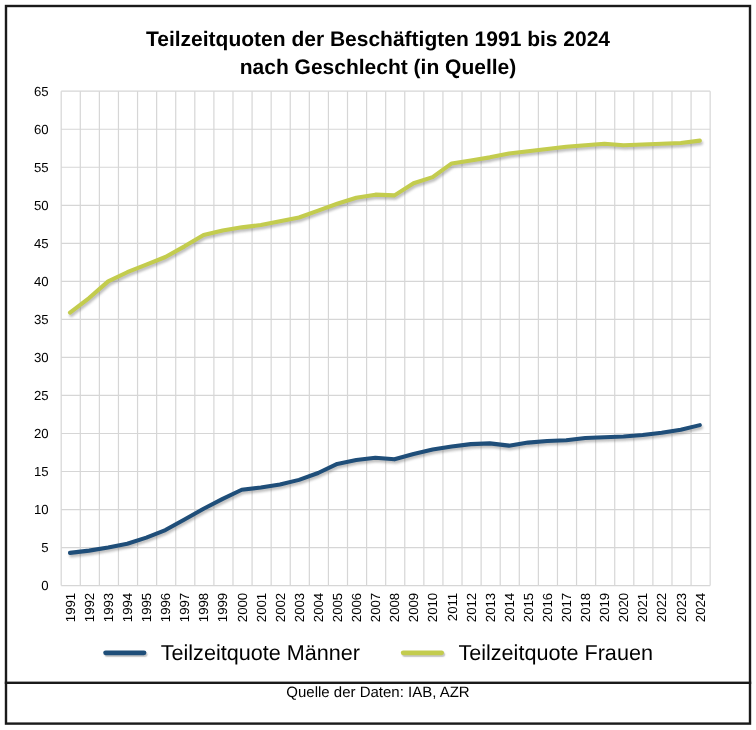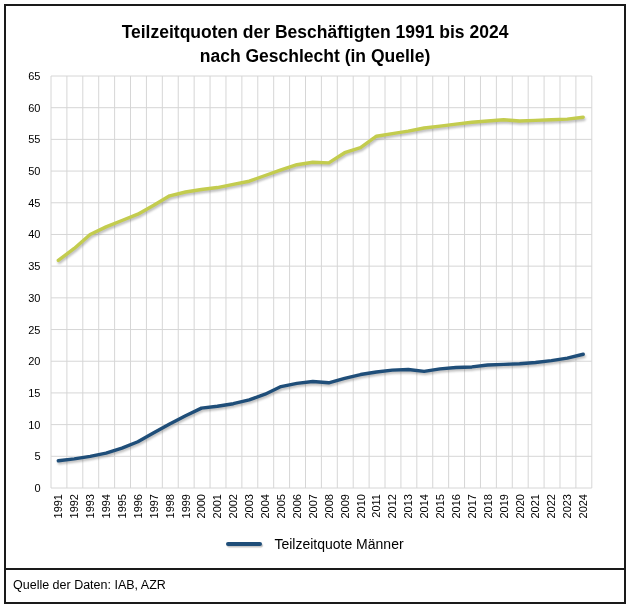--- a/index.html
+++ b/index.html
@@ -22,26 +22,26 @@
   }
   .legend{
     position:absolute;left:0;top:534px;width:630px;height:20px;
     display:flex;justify-content:center;align-items:center;gap:34px;
   }
   .legend-item{display:flex;align-items:center;gap:12px;}
   .legend-swatch{
     display:inline-block;width:36px;height:4.5px;border-radius:2px;
     box-shadow:1px 1.5px 1px rgba(110,110,110,0.4);
   }
-  .legend-label{font-size:14px;}
+  .legend-label{font-size:18px;}
   .footer{
     position:absolute;left:4px;right:4px;top:568px;height:32px;
     border-top:2px solid #1a1a1a;
     display:flex;justify-content:space-between;align-items:center;
-    padding:0 9px;box-sizing:border-box;font-size:12.5px;
+    padding:0 9px;box-sizing:border-box;font-size:12.5px;flex-direction:column;
   }
 </style>
 </head>
 <body>
 
 <div class="frame"></div>
 
 <div class="chart-title">
   <div>Teilzeitquoten der Beschäftigten 1991 bis 2024</div>
   <div>nach Geschlecht (in Quelle)</div>
@@ -147,17 +147,21 @@
     <text x="587.2108235294118" y="494" text-anchor="end" font-size="11" fill="#000" transform="rotate(-90 587.2108235294118 494)">2024</text>
     <polyline points="58.31670588235294,460.7446153846154 74.22258823529411,458.8430769230769 90.12847058823529,456.3076923076923 106.03435294117646,453.13846153846157 121.94023529411764,448.0676923076923 137.8461176470588,441.72923076923075 153.752,432.85538461538465 169.65788235294116,423.98153846153843 185.56376470588236,415.7415384615384 201.46964705882354,408.1353846153846 217.37552941176472,406.2338461538461 233.2814117647059,403.6984615384615 249.18729411764704,399.8953846153846 265.0931764705882,394.1907692307692 280.99905882352937,386.5846153846154 296.9049411764706,383.4153846153846 312.8108235294118,381.51384615384615 328.7167058823529,382.78153846153845 344.62258823529413,378.3446153846154 360.5284705882353,374.5415384615385 376.4343529411764,372.00615384615384 392.34023529411763,370.1046153846154 408.2461176470588,369.47076923076924 424.152,371.3723076923077 440.05788235294114,368.8369230769231 455.96376470588234,367.5692307692308 471.8696470588235,366.9353846153846 487.7755294117647,365.0338461538462 503.68141176470584,364.4 519.587294117647,363.7661538461538 535.4931764705882,362.4984615384615 551.3990588235295,360.5969230769231 567.3049411764706,358.0615384615385 583.2108235294118,354.2584615384615" stroke="#1f4e79" stroke-width="3.4" class="series-line"></polyline>
     <polyline points="58.31670588235294,260.4492307692308 74.22258823529411,248.40615384615387 90.12847058823529,234.46153846153845 106.03435294117646,226.8553846153846 121.94023529411764,220.51692307692304 137.8461176470588,214.17846153846153 153.752,205.30461538461537 169.65788235294116,195.79692307692306 185.56376470588236,191.9938461538461 201.46964705882354,189.4584615384615 217.37552941176472,187.5569230769231 233.2814117647059,184.3876923076923 249.18729411764704,181.21846153846155 265.0931764705882,175.5138461538462 280.99905882352937,169.80923076923074 296.9049411764706,164.73846153846154 312.8108235294118,162.20307692307694 328.7167058823529,162.83692307692309 344.62258823529413,152.69538461538463 360.5284705882353,147.62461538461537 376.4343529411764,136.2153846153846 392.34023529411763,133.68 408.2461176470588,131.1446153846154 424.152,127.97538461538466 440.05788235294114,126.07384615384615 455.96376470588234,124.1723076923077 471.8696470588235,122.27076923076919 487.7755294117647,121.00307692307695 503.68141176470584,119.73538461538459 519.587294117647,121.00307692307695 535.4931764705882,120.3692307692308 551.3990588235295,119.73538461538459 567.3049411764706,119.10153846153844 583.2108235294118,117.19999999999999" stroke="#c3cc4e" stroke-width="3.4" class="series-line"></polyline>
   </svg>
 
 <div class="legend">
   <div class="legend-item">
     <span class="legend-swatch" style="background: rgb(31, 78, 121);"></span>
     <span class="legend-label">Teilzeitquote Männer</span>
   </div>
+  <div class="legend-item">
+    <span class="legend-swatch" style="background: rgb(195, 204, 78);"></span>
+    <span class="legend-label">Teilzeitquote Frauen</span>
+  </div>
 </div>
 
 <div class="footer">
   <span>Quelle der Daten: IAB, AZR</span>
 </div>
 
 </body></html>

